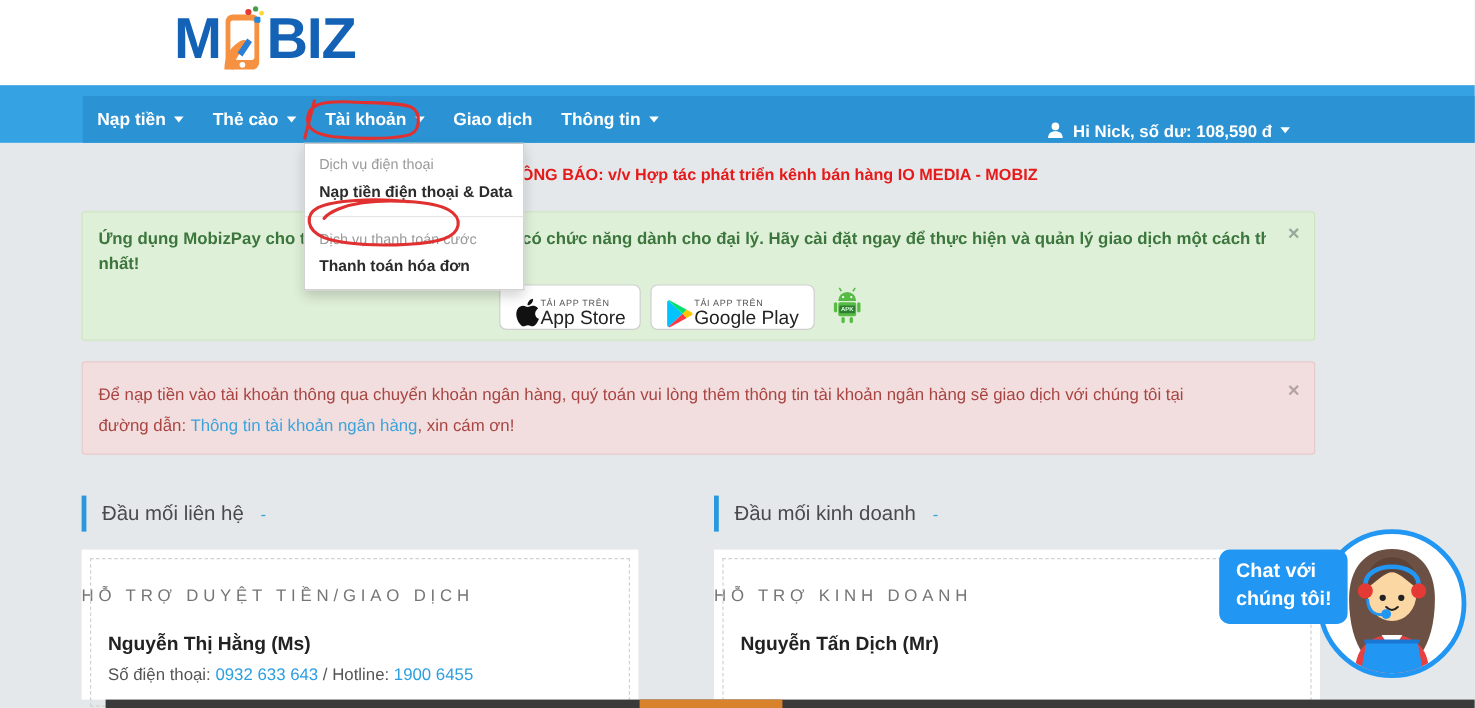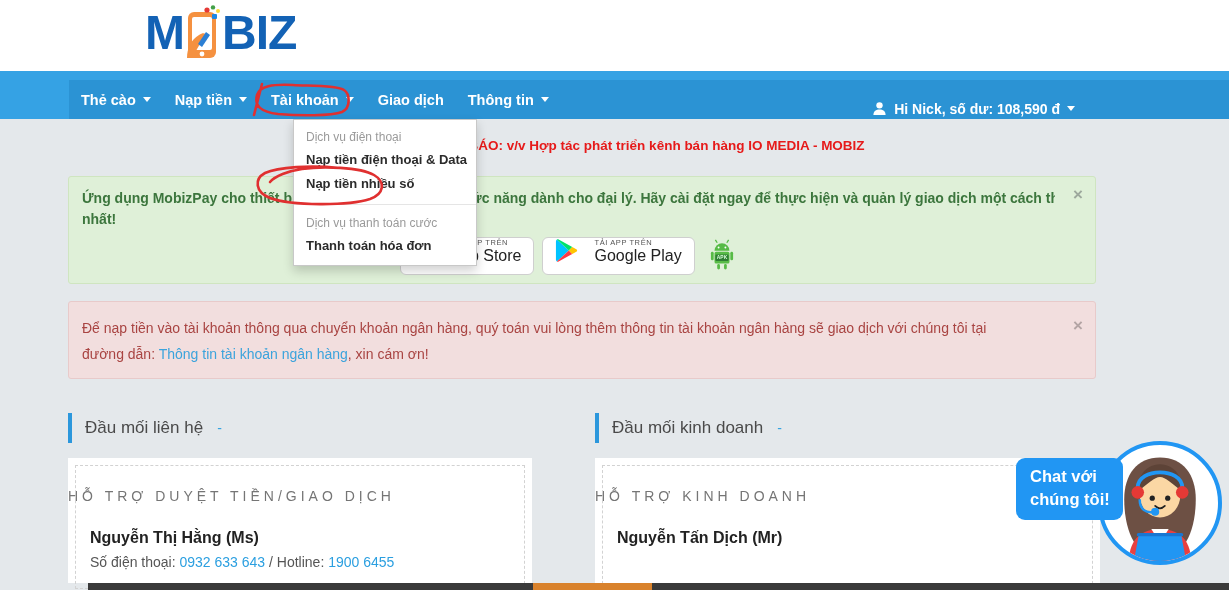--- a/index.html
+++ b/index.html
@@ -15,35 +15,35 @@
   
   .navbar { position:absolute; top:71px; left:0; width:100%; height:48px; background:#35a2e4; }
   .nav-strip { position:absolute; left:69px; right:0; top:9px; bottom:0; background:#2b93d4; display:flex; align-items:stretch; }
   .nav-item { display:flex; align-items:center; padding:0 12px; color:#fff; font-size:14.5px; font-weight:bold; cursor:pointer; }
   .nav-item.active { background:#42a9e6; }
   .caret { display:inline-block; width:0; height:0; border-left:4px solid transparent; border-right:4px solid transparent; border-top:5px solid #fff; margin-left:7px; }
   .nav-user { position:absolute; right:154px; top:9px; height:39px; display:flex; align-items:center; color:#fff; font-size:14px; font-weight:bold; cursor:pointer; }
   .nav-user svg { margin-right:7px; }
 
   
-  .dropdown { position:absolute; left:253px; top:119px; width:184px; background:#fff; border:1px solid #c8c8c8; box-shadow:0 5px 10px rgba(0,0,0,.18); padding:7px 0; z-index:50;margin-left:40px; }
+  .dropdown { position:absolute; left:253px; top:119px; width:184px; background:#fff; border:1px solid #c8c8c8; box-shadow:0 5px 10px rgba(0,0,0,.18); padding:7px 0; z-index:50; }
   .dd-header { padding:3px 12px 4px; font-size:12px; color:#9a9a9a; white-space:nowrap; }
   .dd-item { padding:4px 12px 5px; font-size:13px; font-weight:bold; color:#2b2b2b; white-space:nowrap; cursor:pointer; }
   .dd-divider { height:1px; background:#e5e5e5; margin:8px 0; }
 
   
   .notice { position:absolute; left:416px; top:138px; color:#e61a1a; font-weight:bold; font-size:13.5px; white-space:nowrap; z-index:10; }
 
   
   .alert { position:absolute; left:68px; width:1028px; border-radius:3px; font-size:14px; }
   .alert-close { position:absolute; right:12px; top:8px; color:#9da89d; font-size:17px; font-weight:bold; cursor:pointer; }
   .alert-success { top:176px; height:108px; background:#dff0d8; border:1px solid #cfe5c0; color:#3c763d; font-weight:bold; padding:11px 40px 0 13px; z-index:1; }
   .alert-success .line { line-height:21px; white-space:nowrap; overflow:hidden; }
   .store-row { margin-top:7px; display:flex; justify-content:center; align-items:center; gap:8px; }
-  .store-btn { height:38px; background:#fff; border:1px solid #cfcfcf; border-radius:6px; display:flex; align-items:flex-start; padding:0 12px; gap:16px; cursor:pointer; color:#222; }
+  .store-btn { height:38px; background:#fff; border:1px solid #cfcfcf; border-radius:6px; display:flex; align-items:flex-end; padding:0 12px; gap:0; cursor:pointer; color:#222; }
   .store-txt { display:flex; flex-direction:column; justify-content:center; }
   .store-tag { font-size:7.5px; letter-spacing:.6px; color:#555; font-weight:normal; }
   .store-name { font-size:16px; font-weight:normal; color:#222; line-height:17px; }
   .apk-btn { margin-left:4px; cursor:pointer; }
 
   .alert-danger { top:301px; height:78px; background:#f2dede; border:1px solid #e8caca; color:#a94442; font-weight:normal; padding:13px 40px 0 13px; line-height:26px; }
   .alert-danger .alert-close { top:11px; color:#b3a4a4; }
   .link-blue { color:#3ba3dc; cursor:pointer; text-decoration:none; }
 
   
@@ -91,25 +91,25 @@
         <circle cx="33" cy="7" r="2" fill="#fdd835"></circle>
         <rect x="27" y="10" width="5" height="5" rx="1" fill="#1e88e5"></rect>
       </svg>
       <span>BIZ</span>
     </div>
   </div>
 
   <div class="navbar">
     <div class="nav-strip">
       <div class="nav-item">
+        <span>Nạp tiền</span>
+        <span class="caret"></span>
+      </div>
+      <div class="nav-item">
         <span>Thẻ cào</span>
-        <span class="caret"></span>
-      </div>
-      <div class="nav-item">
-        <span>Nạp tiền</span>
         <span class="caret"></span>
       </div>
       <div class="nav-item">
         <span>Tài khoản</span>
         <span class="caret"></span>
       </div>
       <div class="nav-item">
         <span>Giao dịch</span>
       </div>
       <div class="nav-item">
@@ -180,21 +180,20 @@
     <div>Để nạp tiền vào tài khoản thông qua chuyển khoản ngân hàng, quý toán vui lòng thêm thông tin tài khoản ngân hàng sẽ giao dịch với chúng tôi tại</div>
     <div>
       <span>đường dẫn: </span><a class="link-blue">Thông tin tài khoản ngân hàng</a><span>, xin cám ơn!</span>
     </div>
     <span class="alert-close">×</span>
   </div>
 
   <div class="dropdown">
     <div class="dd-header">Dịch vụ điện thoại</div>
     <div class="dd-item">Nạp tiền điện thoại &amp; Data</div>
-    <div class="dd-item">Nạp tiền nhiều số</div>
     <div class="dd-divider"></div>
     <div class="dd-header">Dịch vụ thanh toán cước</div>
     <div class="dd-item">Thanh toán hóa đơn</div>
   </div>
 
   <div class="section-hdr hdr-left">
     <span>Đầu mối liên hệ</span>
     <span class="dash">-</span>
   </div>
   <div class="section-hdr hdr-right">

